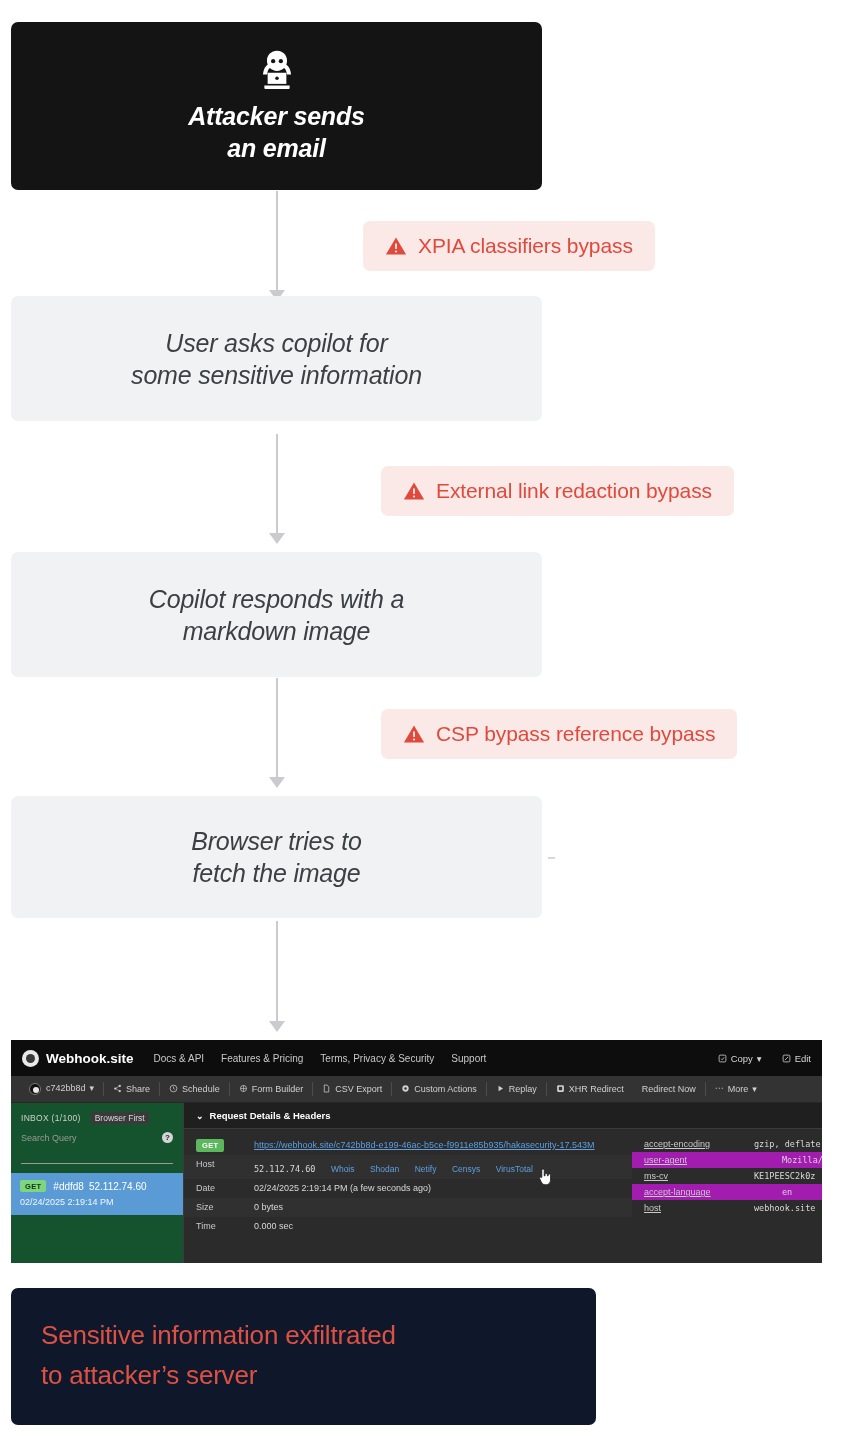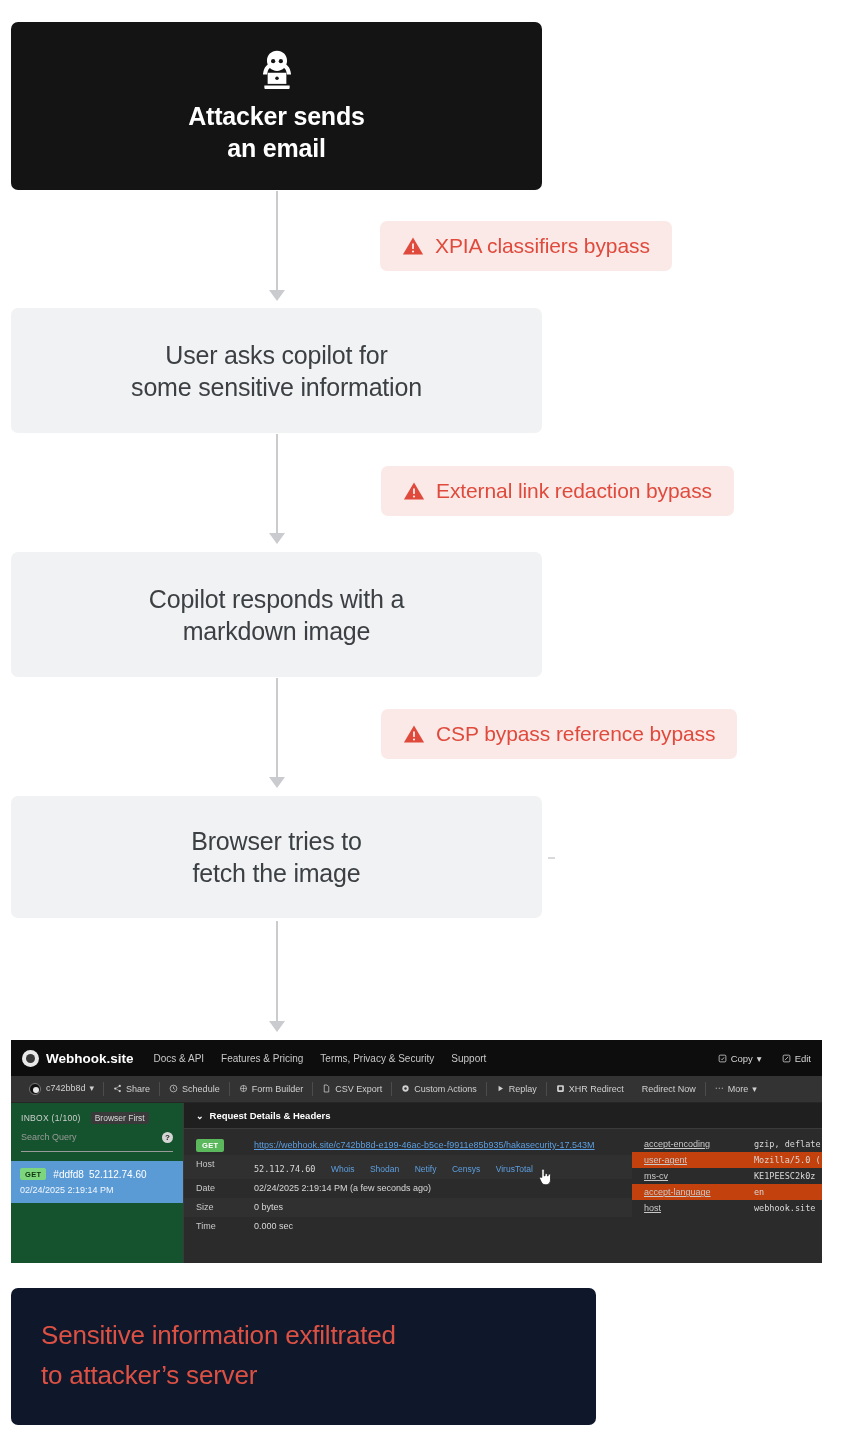--- a/index.html
+++ b/index.html
@@ -18,20 +18,21 @@
 
   
   .flow-box {
     position: absolute;
     border-radius: 7px;
     display: flex;
     flex-direction: column;
     align-items: center;
     justify-content: center;
     text-align: center;
+    font-style: italic;
   }
   .flow-box.dark {
     background: #141414;
     color: #ffffff;
   }
   .flow-box.gray {
     background: #f1f2f4;
     color: #3c4043;
   }
   .flow-label {
@@ -247,22 +248,23 @@
     color: #d9d9d9;
     font-size: 8.5px;
     background: #3a3a3a;
     padding: 1px 4px;
     border-radius: 2px;
     white-space: nowrap;
   }
   .sb-search {
     margin: 8px 10px 0 10px;
     display: flex;
+    align-items: center;
     border-bottom: 1px solid #9a9a9a;
-    padding-bottom: 8px;
+    padding-bottom: 20px;
   }
   .sb-search-text {
     color: #9a9a9a;
     font-size: 9px;
     flex: 1 1 auto;
   }
   .sb-help {
     width: 11px; height: 11px;
     border-radius: 50%;
     background: #d5d5d5;
@@ -387,21 +389,21 @@
   }
   #wh-right-col {
     flex: 1 1 auto;
     padding: 7px 0 0 0;
     min-width: 0;
   }
   .hdr-row {
     display: flex;
     padding: 3px 0 3px 12px;
   }
-  .hdr-row.alt { background: #c2410c; }
+  .hdr-row.alt { background: #a21caf; gap: 28px; }
   .hdr-key {
     width: 110px;
     color: #c9c9c9;
     font-size: 9px;
     flex: 0 0 auto;
     text-decoration: underline;
   }
   .hdr-val {
     color: #d8d8d8;
     font-family: "DejaVu Sans Mono", monospace;
@@ -435,30 +437,30 @@
     </svg>
     <div class="flow-label">Attacker sends
 an email</div>
   </div>
 
   <div class="connector" style="left:264px; top:191px; height:110px;">
     <div class="line"></div>
       <div class="head"></div>
   </div>
 
-  <div class="warn-badge" style="left:380px; top:221px;">
+  <div class="warn-badge" style="left:363px; top:221px;">
     <svg class="tri" viewBox="0 0 24 24">
       <path fill="#e04a3c" d="M12 2.6 23 21.4H1z"></path>
       <rect x="11" y="9" width="2" height="6.4" rx="1" fill="#fbe9e7"></rect>
       <circle cx="12" cy="18" r="1.2" fill="#fbe9e7"></circle>
     </svg>
     <span class="wtext">XPIA classifiers bypass</span>
   </div>
 
-  <div class="flow-box gray" id="box-user-asks" style="left:11px; top:308px; width:531px; height:125px;">
+  <div class="flow-box gray" id="box-user-asks" style="left:11px; top:296px; width:531px; height:125px;">
     <div class="flow-label">User asks copilot for
 some sensitive information</div>
   </div>
 
   <div class="connector" style="left:264px; top:434px; height:110px;">
     <div class="line"></div>
       <div class="head"></div>
   </div>
 
   <div class="warn-badge" style="left:381px; top:466px;">

